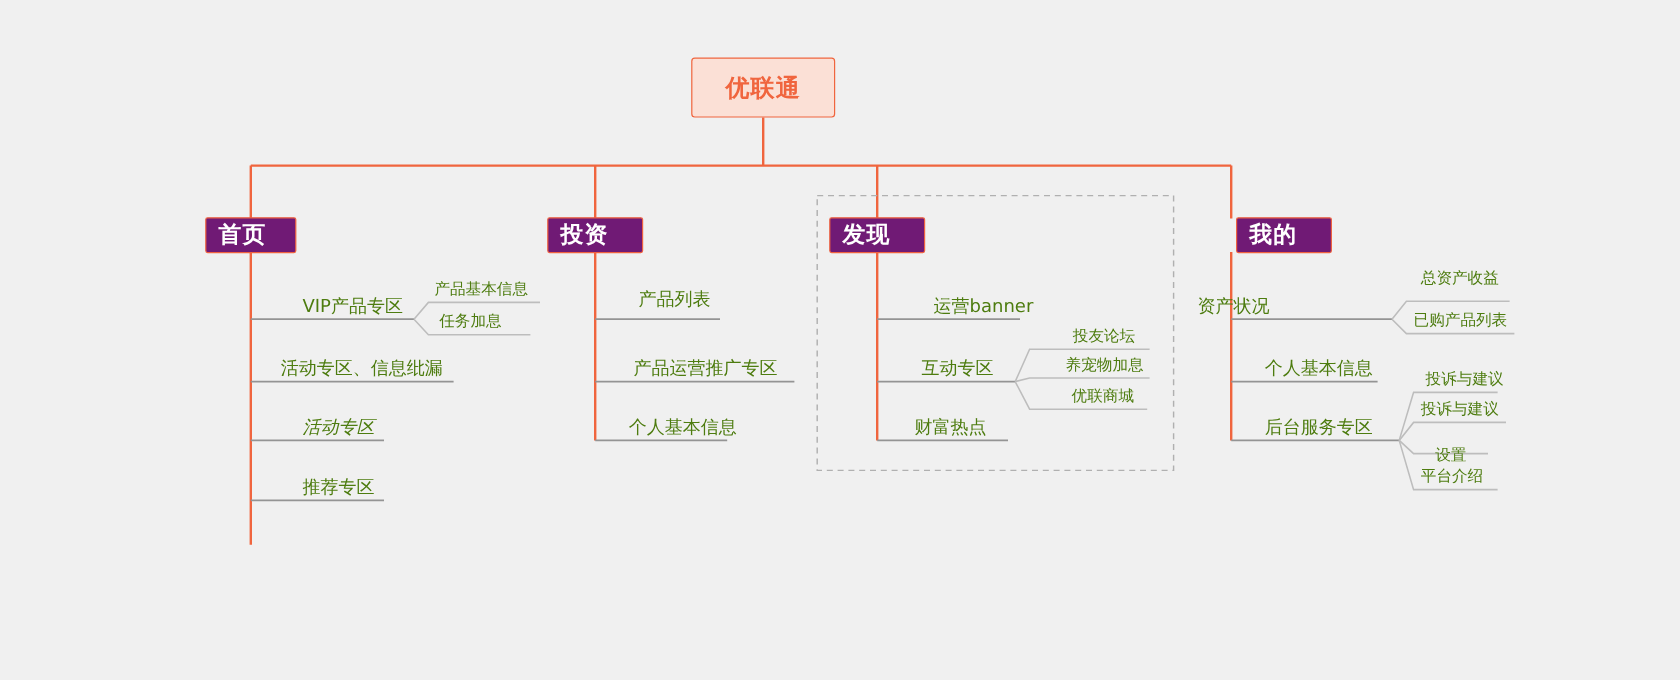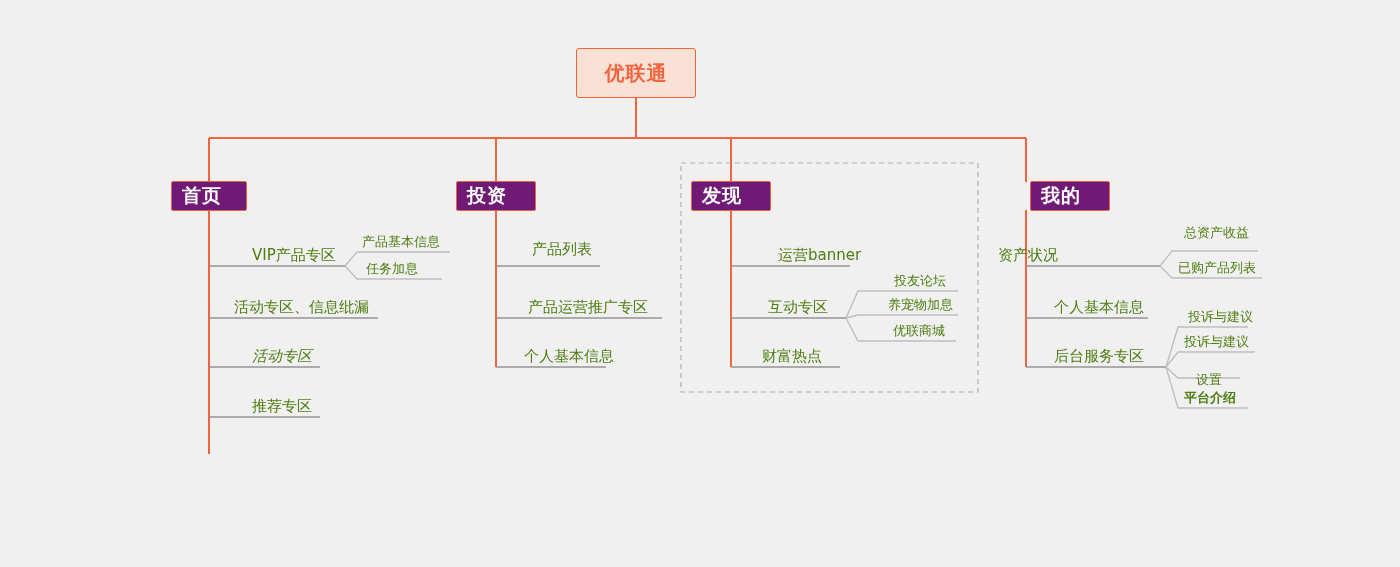--- a/index.html
+++ b/index.html
@@ -137,15 +137,15 @@
   <div class="node2" style="left:762px; top:347px;">财富热点</div>
 
   <div class="node2" style="left:998px; top:246px;">资产状况</div>
   <div class="node3" style="left:1184px; top:225px;">总资产收益</div>
   <div class="node3" style="left:1178px; top:260px;">已购产品列表</div>
   <div class="node2" style="left:1054px; top:298px;">个人基本信息</div>
   <div class="node2" style="left:1054px; top:347px;">后台服务专区</div>
   <div class="node3" style="left:1188px; top:309px;">投诉与建议</div>
   <div class="node3" style="left:1184px; top:334px;">投诉与建议</div>
   <div class="node3" style="left:1196px; top:372px;">设置</div>
-  <div class="node3" style="left:1184px; top:390px;font-weight:bold;">平台介绍</div>
+  <div class="node3" style="left:1184px; top:390px;">平台介绍</div>
 
 </div>
 
 </body></html>

